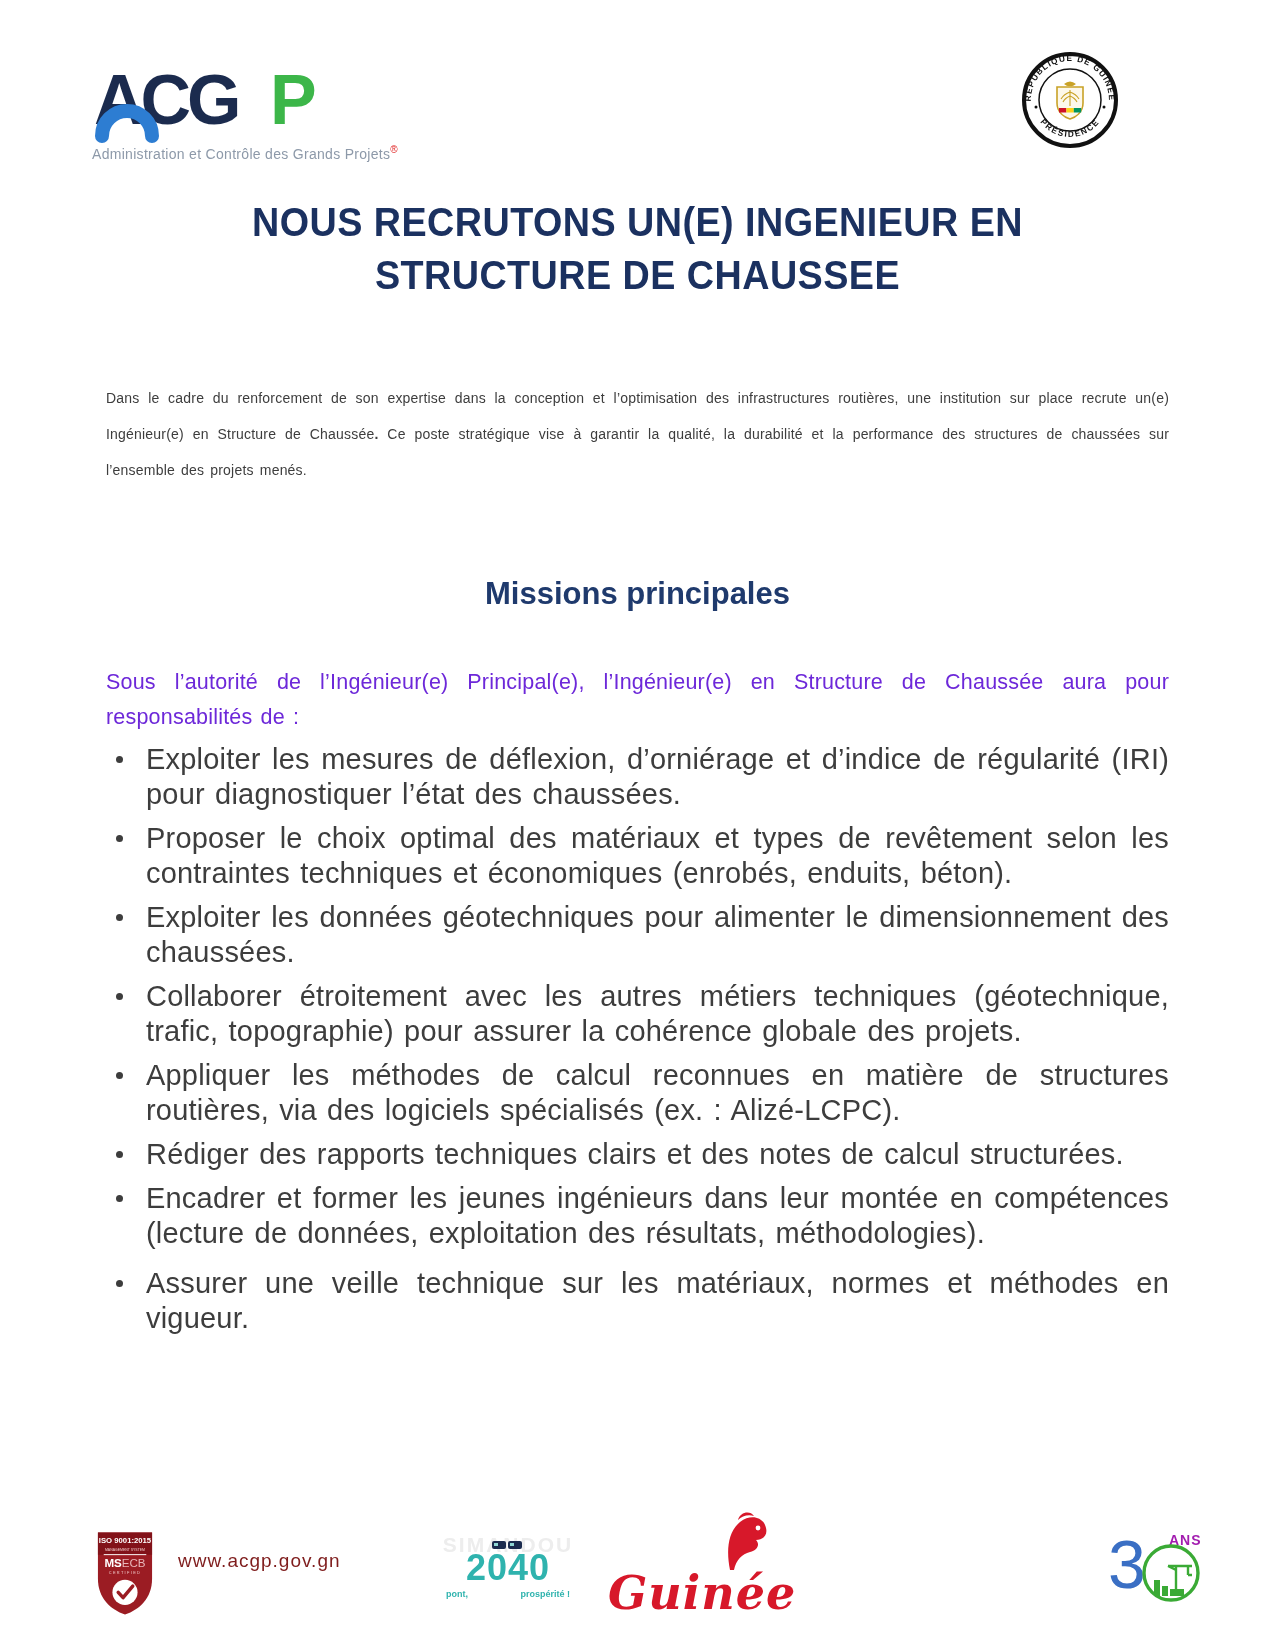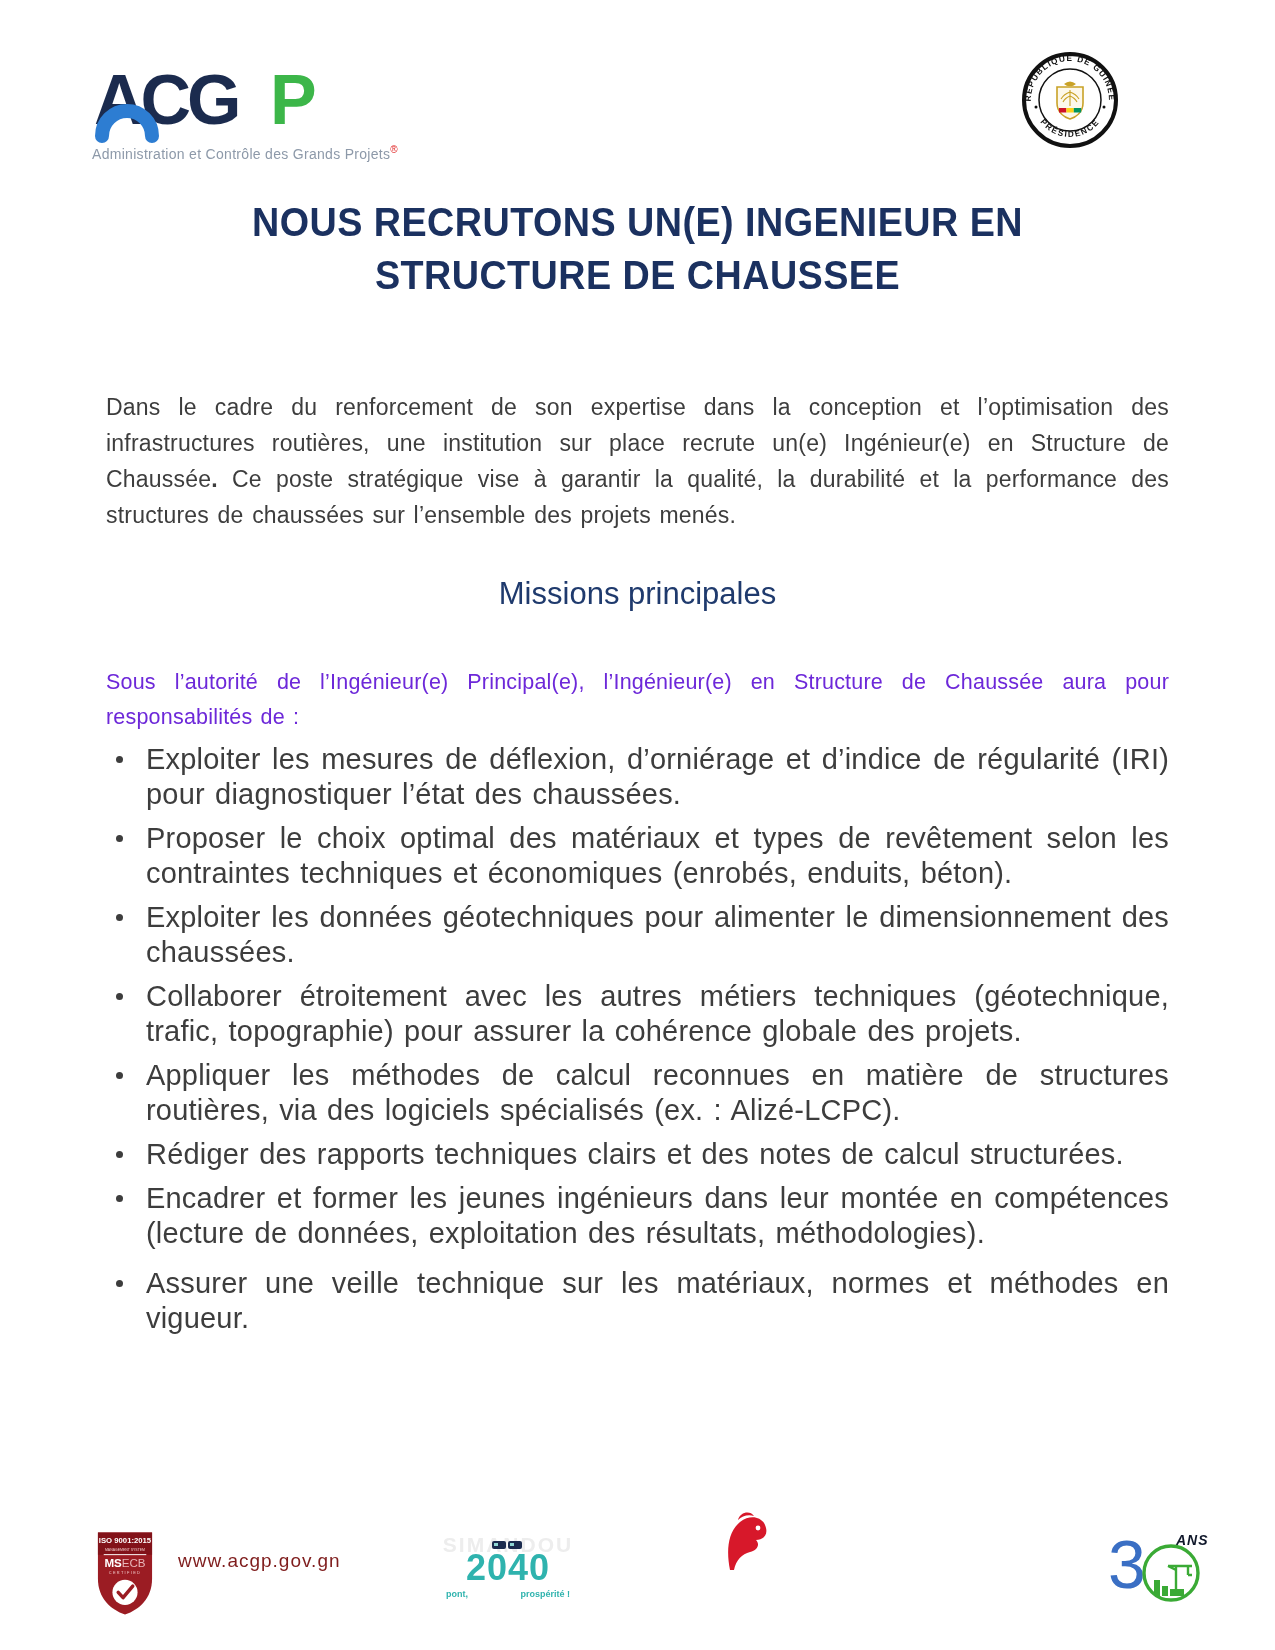--- a/index.html
+++ b/index.html
@@ -22,27 +22,27 @@
   .doc-title{
     position:absolute;left:0;top:196px;width:100%;
     text-align:center;color:#1b3160;font-weight:700;
     font-size:41px;line-height:53px;letter-spacing:.5px;
     transform:scaleX(.92);
   }
 
   
   .intro{
     position:absolute;left:106px;top:366px;width:1063px;
-    color:#3d3d3d;font-size:23px;line-height:36px;
+    color:#3d3d3d;font-size:14px;line-height:36px;
     text-align:justify;letter-spacing:.2px;word-spacing:2px;
   }
   .intro .bold{font-weight:700;}
   .missions-heading{
     position:absolute;left:0;top:550px;width:100%;
-    text-align:center;color:#1f3a6d;font-weight:400;font-size:31px;
+    text-align:center;color:#1f3a6d;font-weight:700;font-size:31px;
   }
   .lead{
     position:absolute;left:106px;top:643px;width:1063px;
     color:#6d28d9;font-size:21.5px;line-height:35px;
     text-align:justify;letter-spacing:.2px;word-spacing:2px;
   }
   .bullets{
     position:absolute;left:106px;top:742px;width:1063px;
     margin:0;padding:0;list-style:none;
     color:#3d3d3d;font-size:29px;line-height:35px;
@@ -83,22 +83,22 @@
     font-family:"DejaVu Serif",serif;font-style:italic;font-weight:700;
     color:#d7182a;font-size:46px;letter-spacing:1px;
   }
   .guinee svg{position:absolute;left:92px;top:0;}
   .anniv{position:absolute;left:1108px;top:60px;width:90px;height:80px;}
   .anniv .three{
     position:absolute;left:0;top:0;
     color:#3a6fc4;font-size:68px;line-height:68px;font-weight:400;
   }
   .anniv .ans{
-    position:absolute;left:68px;top:2px;
-    color:#0f172a;font-size:14px;font-weight:700;letter-spacing:1px;font-style:italic;
+    position:absolute;left:61px;top:2px;
+    color:#a21caf;font-size:14px;font-weight:700;letter-spacing:1px;
   }
   .anniv svg{position:absolute;left:32px;top:12px;}
 </style>
 </head>
 <body>
 
 <div class="page">
 
   <div class="acgp-logo">
     <svg width="300" height="96" viewBox="0 0 300 96">
@@ -190,20 +190,21 @@
         <span>prospérité !</span>
       </div>
     </div>
 
     <div class="guinee">
       <svg width="70" height="64" viewBox="0 0 70 64">
         <path d="M30,60 C26,40 28,22 40,12 C52,3 64,8 66,18 C68,26 62,30 56,30 C60,34 58,40 50,42 C42,44 36,50 34,60 Z" fill="#d7182a"></path>
         <path d="M38,10 C40,2 50,0 54,6 C48,4 42,6 38,10 Z" fill="#d7182a"></path>
         <circle cx="58" cy="18" r="2.4" fill="#ffffff"></circle>
       </svg>
+      <div class="word">Guinée</div>
     </div>
 
     <div class="anniv">
       <div class="three">3</div>
       <div class="ans">ANS</div>
       <svg width="62" height="62" viewBox="0 0 62 62">
         <circle cx="31" cy="31" r="27" fill="none" stroke="#3aaa35" stroke-width="3.4"></circle>
         <g stroke="#3aaa35" stroke-width="2.4" fill="none">
           <path d="M36,52 V24 M28,24 H52 M48,24 V33 M48,33 h4 M36,28 L28,24"></path>
         </g>

